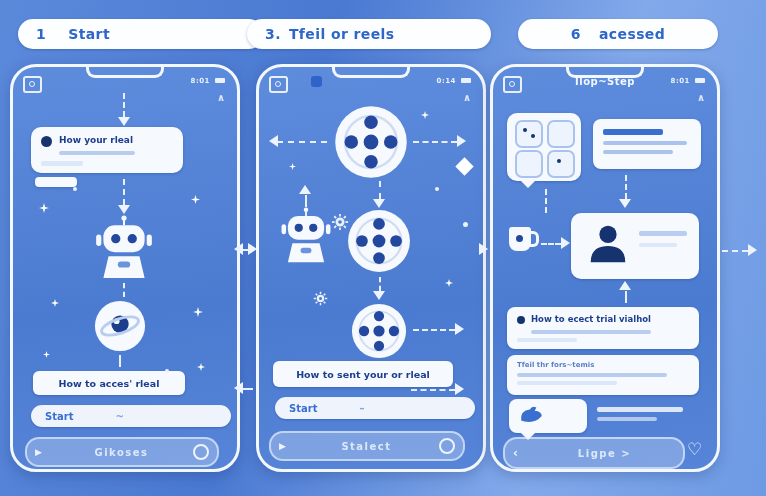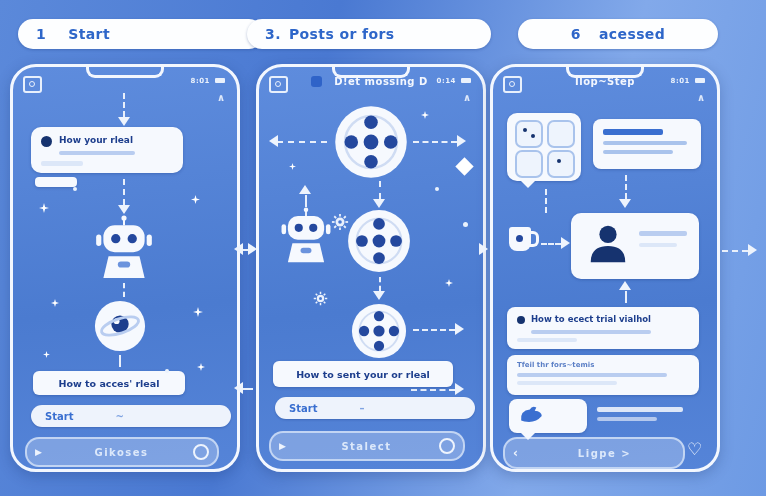--- a/index.html
+++ b/index.html
@@ -54,21 +54,21 @@
 <body>
 
 <div class="stage">
 
   <div class="pill" style="left:18px;top:19px;width:210px;gap:22px;">
     <span class="num">1</span>
     <span class="ttl">Start</span>
   </div>
   <div class="pill" style="left:247px;top:19px;width:208px;gap:8px;">
     <span class="num">3.</span>
-    <span class="ttl">Posts or fors</span>
+    <span class="ttl">Tfeil or reels</span>
   </div>
   <div class="pill" style="left:518px;top:19px;width:164px;gap:18px;justify-content:center;">
     <span class="num">6</span>
     <span class="ttl">acessed</span>
   </div>
 
   <div class="phone" style="left:10px;">
     <div class="notch"></div>
     <div class="cam" style="left:10px;top:9px;"></div>
     <div class="stime" style="right:27px;top:10px;">8:01</div>
@@ -136,21 +136,20 @@
     <span class="star" style="left:30px;top:284px;width:7px;height:7px;"></span>
     <span class="star" style="left:184px;top:296px;width:8px;height:8px;"></span>
     <span class="sdot" style="left:60px;top:120px;width:4px;height:4px;"></span>
     <span class="sdot" style="left:152px;top:302px;width:4px;height:4px;"></span>
   </div>
 
   <div class="phone" style="left:256px;">
     <div class="notch"></div>
     <div class="cam" style="left:10px;top:9px;"></div>
     <span style="position:absolute;left:52px;top:9px;width:11px;height:11px;background:#2f63c8;border-radius:3px;"></span>
-    <div class="hdr" style="left:20px;">D!et mossing D</div>
     <div class="stime" style="right:27px;top:10px;">0:14</div>
     <div class="batt" style="right:12px;top:11px;"></div>
     <div class="chev" style="right:12px;top:26px;">∧</div>
 
     <div style="position:absolute;left:75px;top:38px;width:74px;height:74px;">
       <svg viewBox="0 0 60 60" width="74" height="74">
         <circle cx="30" cy="30" r="29" fill="#f6f9fe"></circle>
         <circle cx="30" cy="30" r="21" fill="none" stroke="#cfdcf3" stroke-width="2"></circle>
         <circle cx="30" cy="30" r="6" fill="#24489e"></circle>
         <circle cx="30" cy="14" r="5.5" fill="#24489e"></circle>

